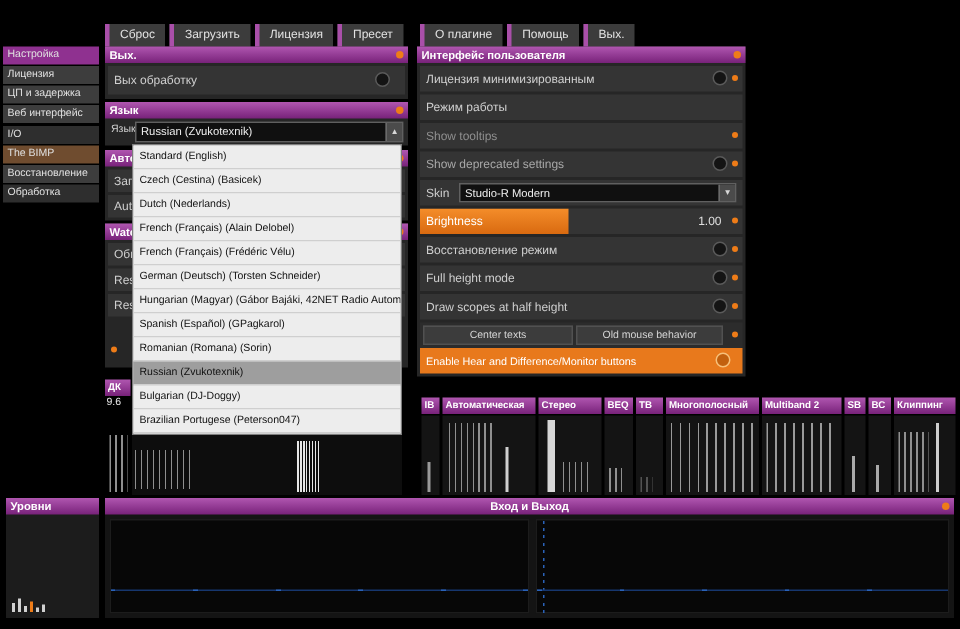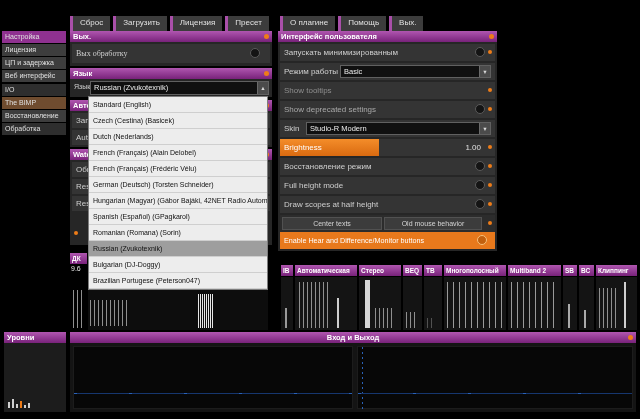--- a/index.html
+++ b/index.html
@@ -106,21 +106,21 @@
     <div class="side-item brown">The BIMP</div>
     <div class="side-item">Восстановление</div>
     <div class="side-item dark">Обработка</div>
   </div>
 
   <div class="panel" style="left:70px; top:31px; width:202px; height:35px;">
     <div class="phdr">
       <span>Вых.</span>
       <span class="hdot"></span>
     </div>
-    <div class="prow" style="top:13px; height:19px; line-height:19px;font-family:Liberation Serif, serif;">
+    <div class="prow" style="top:13px; height:19px; line-height:19px;">
       <span>Вых обработку</span>
       <span class="toggle" style="top:4px;"></span>
     </div>
   </div>
 
   <div class="panel" style="left:70px; top:68px; width:202px; height:29px;">
     <div class="phdr">
       <span>Язык</span>
       <span class="hdot"></span>
     </div>
@@ -176,31 +176,27 @@
     <div class="ddi">Brazilian Portugese (Peterson047)</div>
   </div>
 
   <div class="panel" style="left:278px; top:31px; width:219px; height:220px;">
     <div class="phdr">
       <span>Интерфейс пользователя</span>
       <span class="hdot"></span>
     </div>
 
     <div class="prow" style="top:13px;">
-      <span>Запускать минимизированным</span>
+      <span>Лицензия минимизированным</span>
       <span class="toggle"></span>
       <span class="mdot"></span>
     </div>
 
     <div class="prow" style="top:32px;">
       <span>Режим работы</span>
-      <div class="combo" style="left:60px; top:2px; width:151px; height:13px;">
-        <span>Basic</span>
-        <span class="car">▼</span>
-      </div>
     </div>
 
     <div class="prow" style="top:51px; color:#8f8f8f;">
       <span>Show tooltips</span>
       <span class="mdot"></span>
     </div>
 
     <div class="prow" style="top:70px; color:#a8a8a8;">
       <span>Show deprecated settings</span>
       <span class="toggle"></span>

